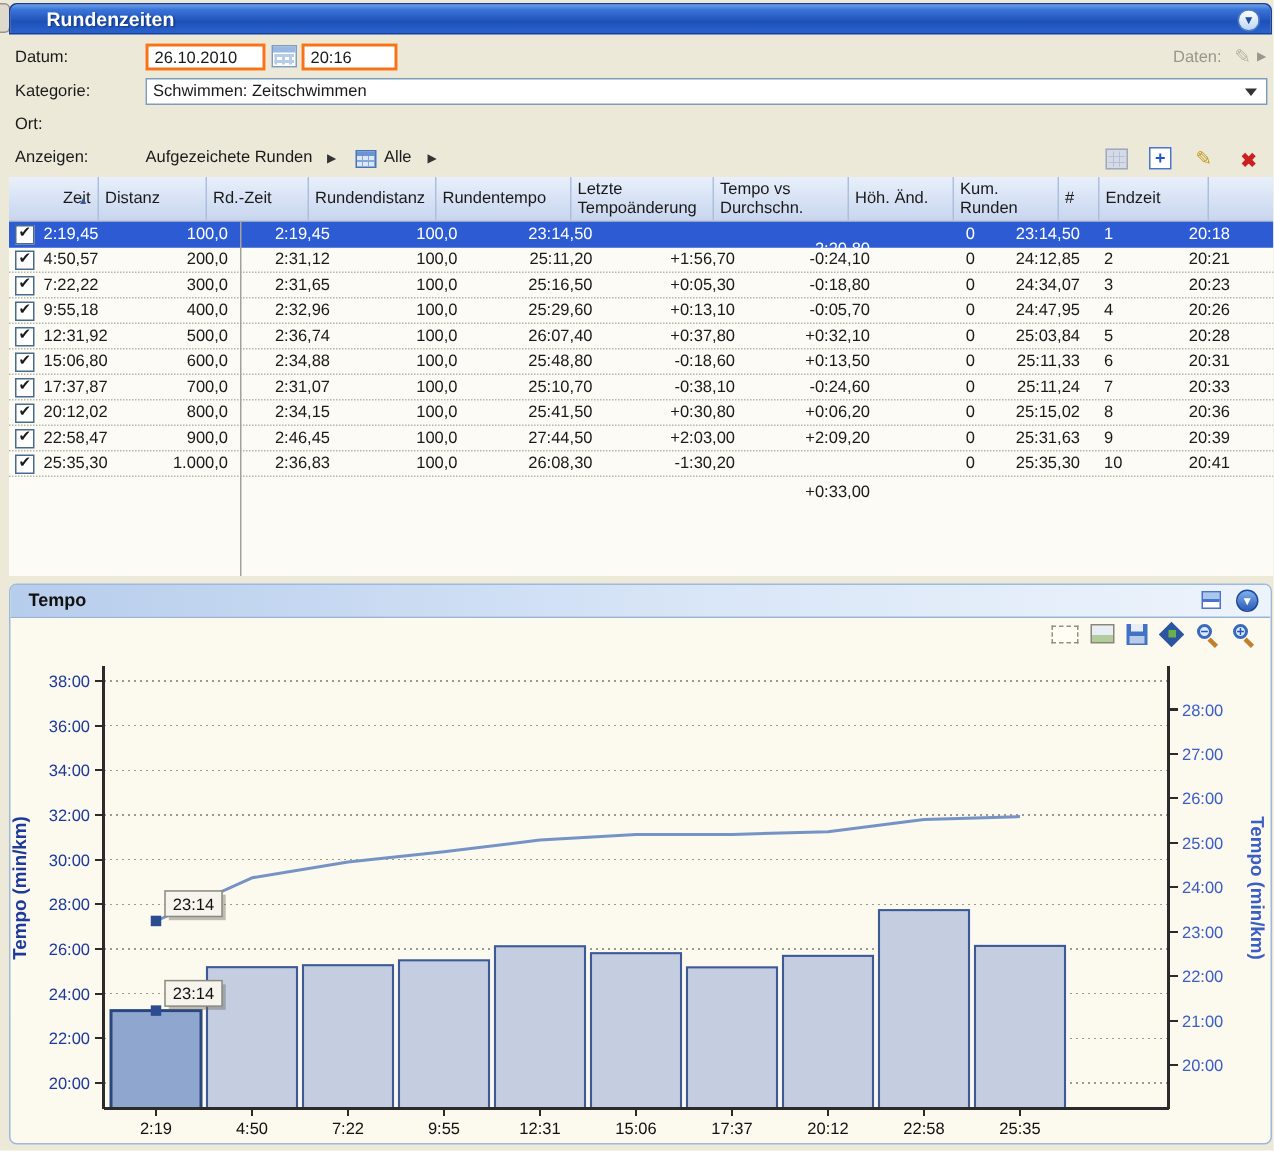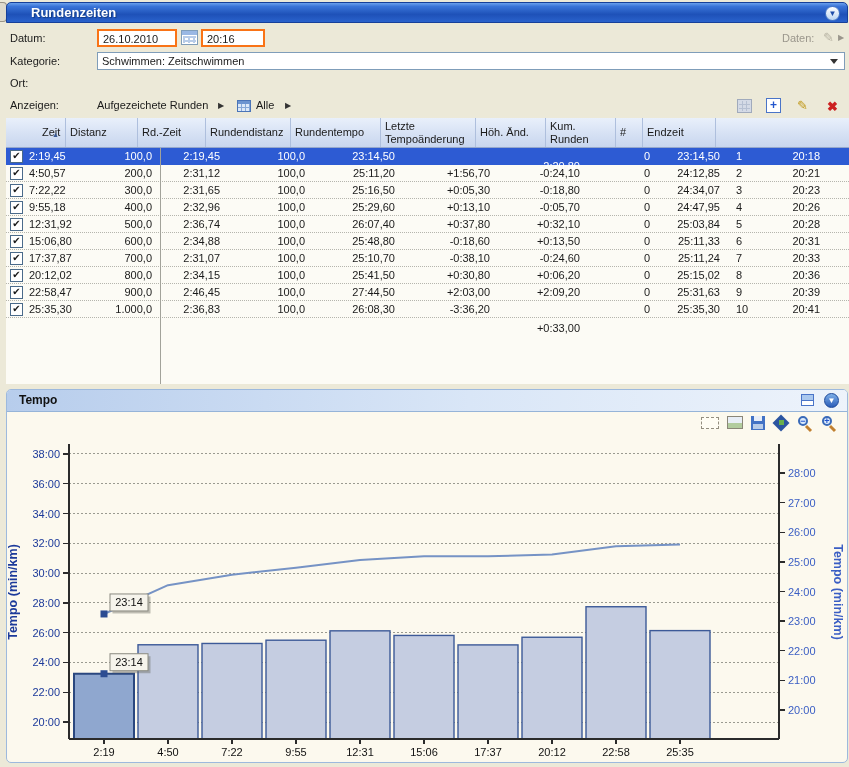--- a/index.html
+++ b/index.html
@@ -166,20 +166,23 @@
         </div>
         <div class="th" style="width: 85px;">
           <span>Rundendistanz</span>
         </div>
         <div class="th" style="width: 90px;">
           <span>Rundentempo</span>
         </div>
         <div class="th" style="width: 95px;">
           <span>Letzte Tempoänderung</span>
         </div>
+        <div class="th" style="width: 90px;">
+          <span>Tempo vs Durchschn.</span>
+        </div>
         <div class="th" style="width: 70px;">
           <span>Höh. Änd.</span>
         </div>
         <div class="th" style="width: 70px;">
           <span>Kum. Runden</span>
         </div>
         <div class="th" style="width: 27px;">
           <span>#</span>
         </div>
         <div class="th" style="width: 73px;">
@@ -334,21 +337,21 @@
         </div>
         <div class="tr">
           <div class="td first" style="width: 82px;">
             <span class="cb">✔</span>
             <span>25:35,30</span>
           </div>
           <div class="td r" style="width: 72px;">1.000,0</div>
           <div class="td r" style="width: 68px;">2:36,83</div>
           <div class="td r" style="width: 85px;">100,0</div>
           <div class="td r" style="width: 90px;">26:08,30</div>
-          <div class="td r" style="width: 95px;">-3:36,20</div>
+          <div class="td r" style="width: 95px;">-1:30,20</div>
           <div class="td r" style="width: 90px; margin-top: 38px;">+0:33,00</div>
           <div class="td r" style="width: 70px;">0</div>
           <div class="td r" style="width: 70px;">25:35,30</div>
           <div class="td l" style="width: 27px;">10</div>
           <div class="td r" style="width: 73px;">20:41</div>
         </div>
       </div>
     <div class="vdiv"></div>
   </div>
 

